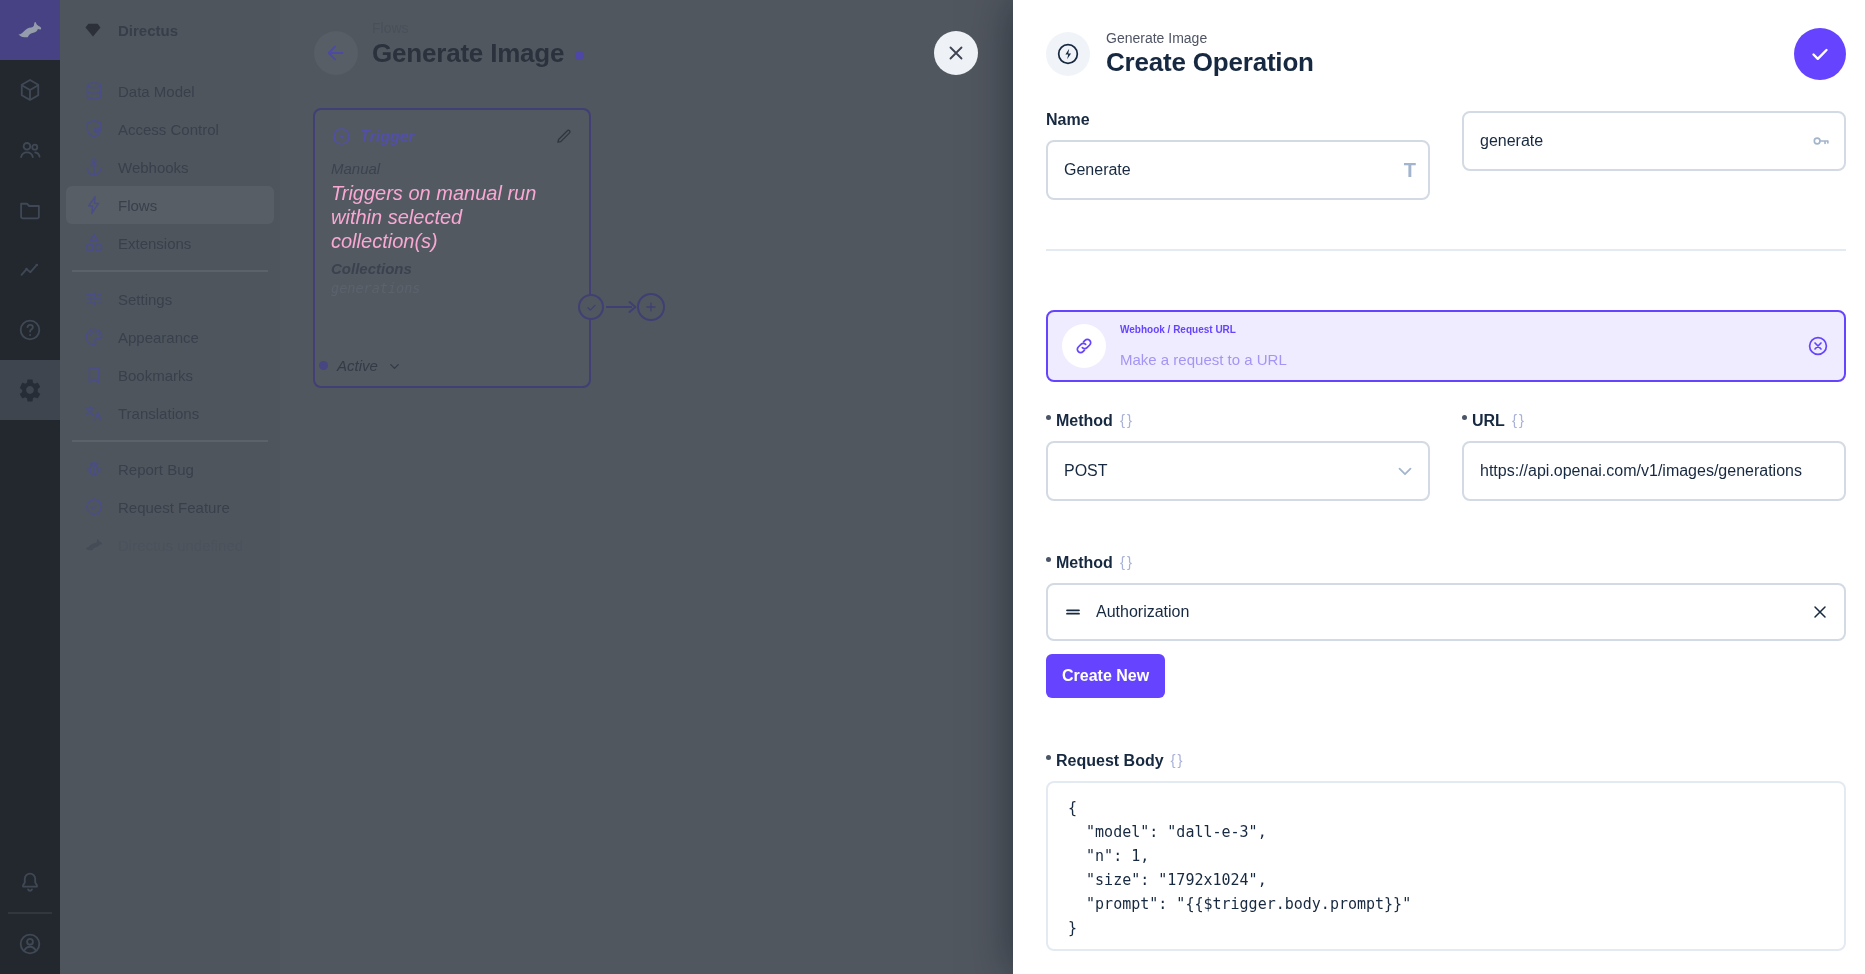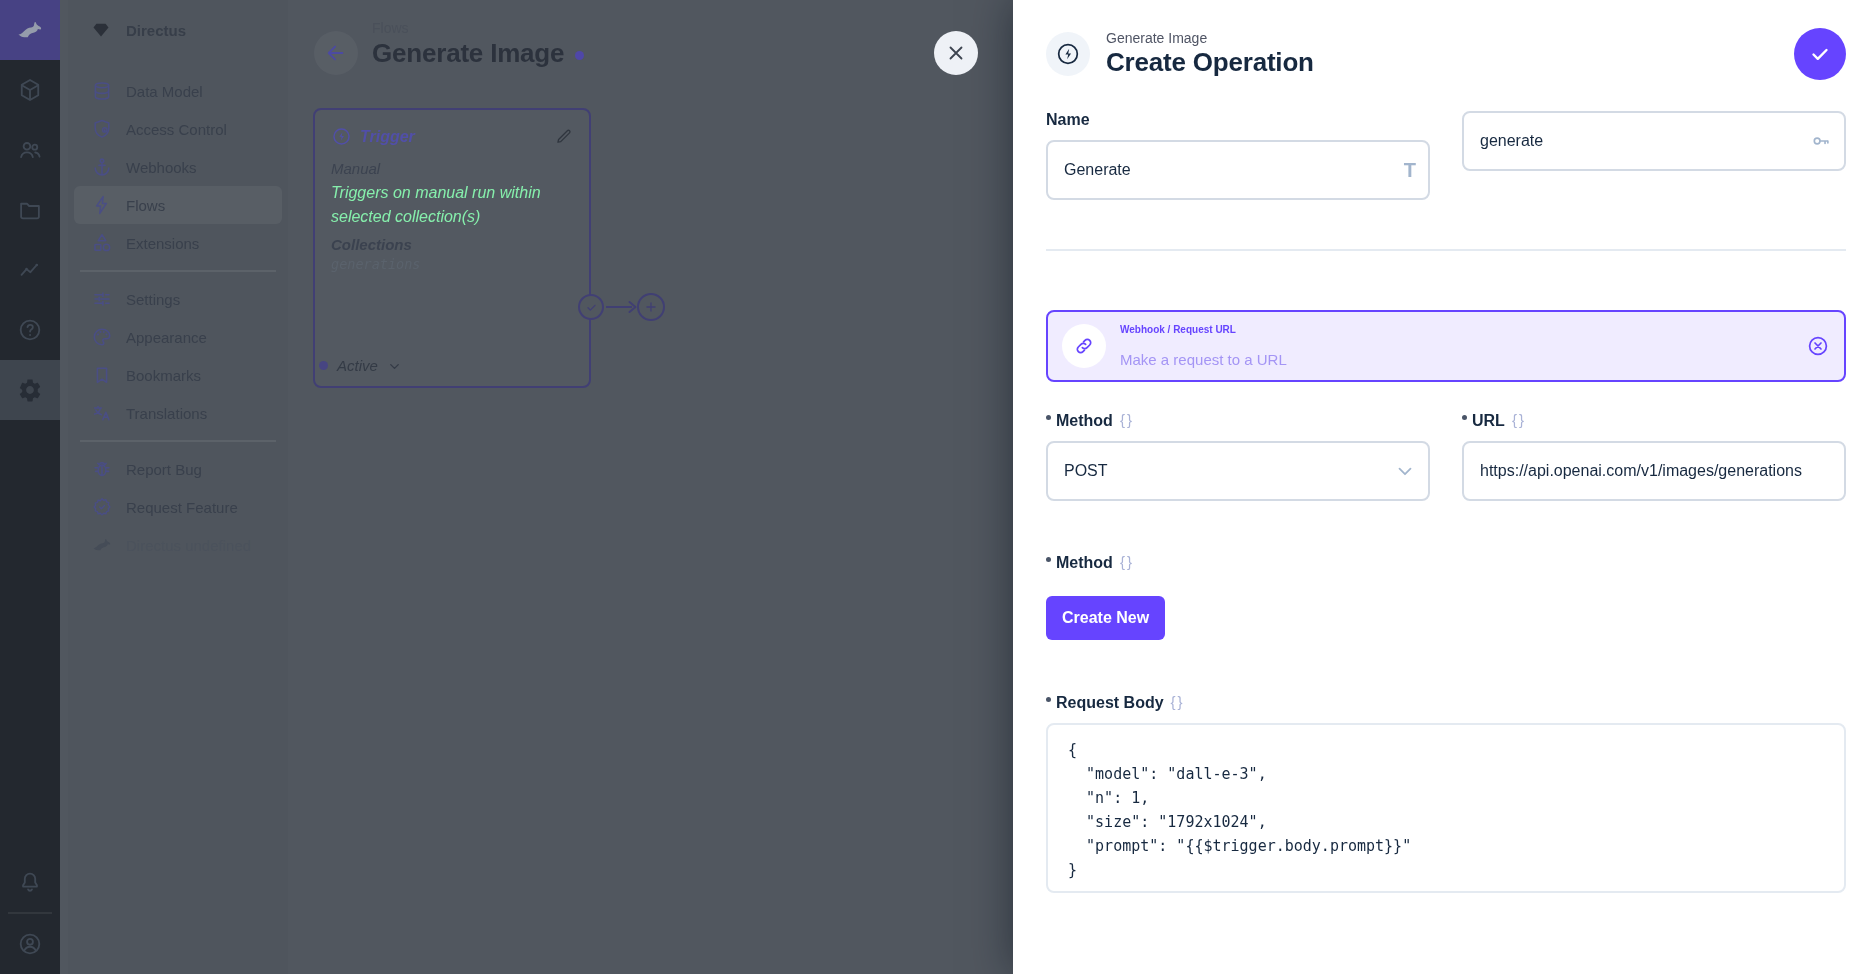--- a/index.html
+++ b/index.html
@@ -9,21 +9,21 @@
 
   
   .mbar { position:absolute; left:0; top:0; width:60px; height:974px; background:#23282f; z-index:2; }
   .mtile { width:60px; height:60px; display:flex; align-items:center; justify-content:center; background:#474284; color:#959cab; cursor:pointer; border:none; }
   .mbtn { width:60px; height:60px; display:flex; align-items:center; justify-content:center; background:transparent; border:none; color:#3f4854; cursor:pointer; }
   .mbtn.active { background:#3e454e; color:#272d36; }
   .mbottom { position:absolute; bottom:0; left:0; width:60px; }
   .mdivider { height:2px; background:rgba(255,255,255,.07); margin:0 8px; }
 
   
-  .nav { position:absolute; left:68px; top:0; width:220px; height:974px; background:#4f555d; z-index:2; }
+  .nav { position:absolute; left:60px; top:0; width:220px; height:974px; background:#4f555d; z-index:2; }
   .project { height:60px; display:flex; align-items:center; gap:14px; padding-left:22px; color:#373e49; font-size:15px; font-weight:600; }
   .project svg { color:#2b3039; }
   .nav-list { list-style:none; padding-top:12px; }
   .nitem { height:38px; display:flex; align-items:center; gap:13px; padding-left:17px; margin:0 6px; border-radius:6px; color:#39404c; font-size:15px; cursor:pointer; }
   .nitem .nicon { width:22px; height:22px; color:#4a4e85; flex:0 0 auto; display:flex; align-items:center; justify-content:center; }
   .nitem.active { background:rgba(255,255,255,.055); }
   .nitem.disabled { color:#4b525c; cursor:default; }
   .nitem.disabled .nicon { color:#454c57; }
   .nav-divider { height:2px; background:rgba(255,255,255,.08); margin:8px 12px; list-style:none; }
 
@@ -31,21 +31,21 @@
   .canvas { position:absolute; left:280px; top:0; width:733px; height:974px; background:#51575f; }
   .backbtn { position:absolute; left:34px; top:31px; width:44px; height:44px; border-radius:50%; border:none; background:rgba(255,255,255,.045); color:#4c4aa2; display:flex; align-items:center; justify-content:center; cursor:pointer; }
   .crumb { position:absolute; left:92px; top:20px; font-size:14px; color:#4a505a; }
   .ptitle { position:absolute; left:92px; top:38px; font-size:26px; font-weight:700; color:#2c323d; letter-spacing:-.2px; display:flex; align-items:center; }
   .unsaved-dot { width:9px; height:9px; border-radius:50%; background:#4f47a8; margin-left:11px; margin-top:4px; }
 
   .tcard { position:absolute; left:33px; top:108px; width:278px; height:280px; border:2px solid #413f74; border-radius:8px; background:rgba(255,255,255,.015); padding:14px 16px; cursor:pointer;font-style:italic; }
   .tcard-head { display:flex; align-items:center; gap:8px; color:#514fa8; font-size:16px; font-weight:700; margin-top:2px; }
   .tcard-edit { margin-left:auto; background:none; border:none; color:#30363f; cursor:pointer; display:flex; }
   .tcard-type { margin-top:13px; font-size:15px; color:#3c4350; }
-  .tcard-desc { margin-top:4px; font-size:16px; line-height:24px; color:#86efac; width:220px; }
+  .tcard-desc { margin-top:4px; font-size:20px; line-height:24px; color:#f9a8d4; width:220px; }
   .tcard-flabel { margin-top:7px; font-size:15px; font-weight:600; color:#3b424f; }
   .tcard-fval { margin-top:3px; font-family:"DejaVu Sans Mono", monospace; font-size:13.5px; color:#5a626c; }
   .tcard-foot { position:absolute; left:4px; bottom:12px; display:flex; align-items:center; gap:9px; font-size:15px; color:#343b46; cursor:pointer; }
   .status-dot { width:9px; height:9px; border-radius:50%; background:#474582; }
   .tcard-foot svg { color:#343b46; margin-top:1px; }
 
   .resolve-circle { position:absolute; left:298px; top:294px; width:26px; height:26px; border-radius:50%; border:2px solid #413f74; background:#51575f; color:#413f74; display:flex; align-items:center; justify-content:center; }
   .conn-line { position:absolute; left:326px; top:306px; width:26px; height:2px; background:#403f73; }
   .conn-head { position:absolute; left:346px; top:300px; color:#403f73; }
   .addop { position:absolute; left:357px; top:293px; width:28px; height:28px; border-radius:50%; border:2px solid #403f73; background:transparent; color:#403f73; display:flex; align-items:center; justify-content:center; cursor:pointer; padding:0; }
@@ -483,20 +483,35 @@
           </div>
         </div>
       </div>
 
       
       <div class="flabel headers-label">
         <span class="req-dot"></span>
         <span>Method</span>
         <span class="braces">{}</span>
       </div>
+      <div class="hrow">
+        <span class="drag-ic">
+            <svg width="22" height="22" viewBox="0 0 24 24" fill="none" stroke="currentColor" stroke-width="2" stroke-linecap="round">
+              <path d="M5.5 10.2h13M5.5 13.8h13"></path>
+            </svg>
+          </span>
+        <input value="Authorization" style="">
+        <button class="hrow-x">
+          <span>
+              <svg width="20" height="20" viewBox="0 0 24 24" fill="none" stroke="currentColor" stroke-width="1.8" stroke-linecap="round">
+                <path d="M6 6l12 12M18 6L6 18"></path>
+              </svg>
+            </span>
+        </button>
+      </div>
       <button class="btn-primary">Create New</button>
 
       
       <div class="flabel rb-label">
         <span class="req-dot"></span>
         <span>Request Body</span>
         <span class="braces">{}</span>
       </div>
       <div class="codebox">{
   "model": "dall-e-3",

